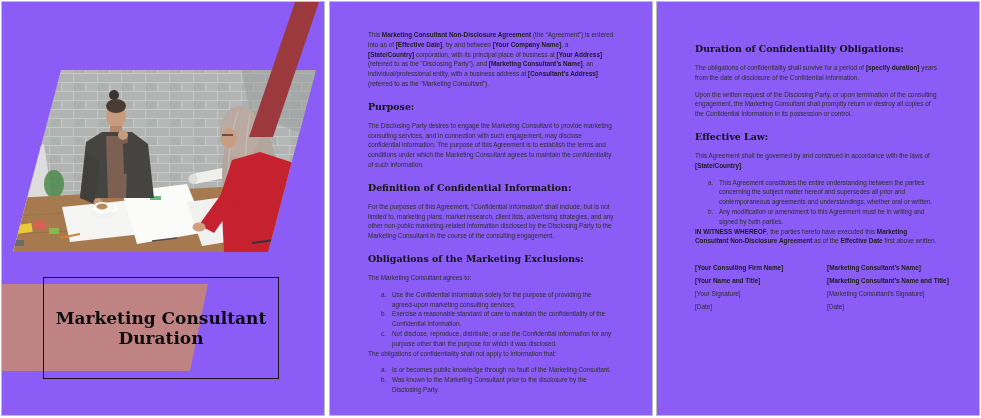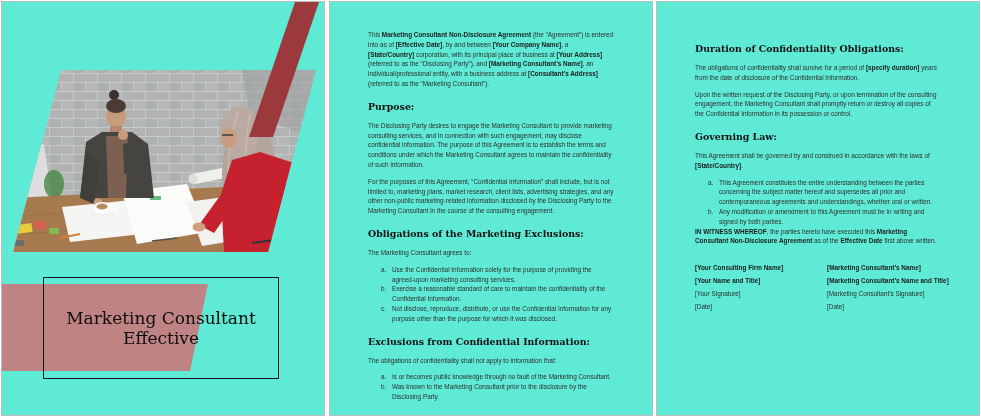--- a/index.html
+++ b/index.html
@@ -1,28 +1,28 @@
 <!DOCTYPE html>
 <html><head>
 <meta charset="utf-8">
 <style>
   html,body{margin:0;padding:0;background:#ffffff;}
   .canvas{position:relative;width:981px;height:418px;background:#ffffff;overflow:hidden;
           font-family:"Liberation Sans",sans-serif;color:#2e2e2e;}
-  .page{position:absolute;top:1px;width:324px;height:415px;background:#5eead4;
+  .page{position:absolute;top:1px;width:324px;height:415px;background:#8b5cf6;
         border:1px solid #bdbdbd;box-sizing:border-box;}
   #page1{left:1px;} #page2{left:329px;text-decoration:underline;} #page3{left:656px;}
 
   
   .cover-svg{position:absolute;left:0;top:0;}
   .title-box{position:absolute;left:41px;top:275px;width:236px;height:102px;
              border:1.3px solid #141414;box-sizing:border-box;
              display:flex;flex-direction:column;align-items:center;justify-content:center;
              text-align:center;z-index:2;}
-  .title-line{font-family:"DejaVu Serif","Liberation Serif",serif;font-weight:400;
+  .title-line{font-family:"DejaVu Serif","Liberation Serif",serif;font-weight:700;
               font-size:17px;line-height:20px;color:#0d0d0d;white-space:nowrap;}
 
   
   .doc-content{position:absolute;left:38px;right:38px;top:28px;
                font-size:6.4px;line-height:9.8px;color:#2e2e2e;}
   .doc-content p{margin:0 0 7px 0;}
   .b{font-weight:700;color:#1c1c1c;}
   h2.doc-h{font-family:"DejaVu Serif","Liberation Serif",serif;font-weight:700;
            font-size:9.4px;line-height:12px;color:#111;margin:12px 0 8px 0;letter-spacing:0;}
   .lead{margin:0 0 1px 0;}
@@ -103,70 +103,70 @@
         <line x1="250" y1="241" x2="280" y2="237" stroke="#333" stroke-width="2"></line>
       </g>
 
       <polygon points="293,0 317,0 271,135 247,135" fill="#9c393c"></polygon>
 
       <polygon points="0,282 206,282 188,369 0,369" fill="#c08384"></polygon>
     </svg>
 
     <div class="title-box">
       <span class="title-line">Marketing Consultant</span>
-      <span class="title-line">Effective</span>
+      <span class="title-line">Duration</span>
     </div>
   </div>
 
   <div class="page" id="page2">
     <div class="doc-content">
       <p><span>This </span><span class="b">Marketing Consultant Non-Disclosure Agreement</span><span> (the “Agreement”) is entered into as of </span><span class="b">[Effective Date]</span><span>, by and between </span><span class="b">[Your Company Name]</span><span>, a </span><span class="b">[State/Country]</span><span> corporation, with its principal place of business at </span><span class="b">[Your Address]</span><span> (referred to as the “Disclosing Party”), and </span><span class="b">[Marketing Consultant’s Name]</span><span>, an individual/professional entity, with a business address at </span><span class="b">[Consultant’s Address]</span><span> (referred to as the “Marketing Consultant”).</span></p>
 
       <h2 class="doc-h">Purpose:</h2>
       <p>The Disclosing Party desires to engage the Marketing Consultant to provide marketing consulting services, and in connection with such engagement, may disclose confidential information. The purpose of this Agreement is to establish the terms and conditions under which the Marketing Consultant agrees to maintain the confidentiality of such information.</p>
 
+      <h2 class="doc-h">Definition of Confidential Information:</h2>
       <p>For the purposes of this Agreement, “Confidential Information” shall include, but is not limited to, marketing plans, market research, client lists, advertising strategies, and any other non-public marketing-related information disclosed by the Disclosing Party to the Marketing Consultant in the course of the consulting engagement.</p>
 
       <h2 class="doc-h">Obligations of the Marketing Exclusions:</h2>
       <p class="lead">The Marketing Consultant agrees to:</p>
       <div class="li">
         <span class="m">a.</span>
         <span class="t">Use the Confidential Information solely for the purpose of providing the agreed-upon marketing consulting services.</span>
       </div>
       <div class="li">
         <span class="m">b.</span>
         <span class="t">Exercise a reasonable standard of care to maintain the confidentiality of the Confidential Information.</span>
       </div>
       <div class="li">
         <span class="m">c.</span>
         <span class="t">Not disclose, reproduce, distribute, or use the Confidential Information for any purpose other than the purpose for which it was disclosed.</span>
       </div>
 
-      <h2 class="doc-h">Exclusions from Confidential Information:</h2>
       <p class="lead">The obligations of confidentiality shall not apply to information that:</p>
       <div class="li">
         <span class="m">a.</span>
         <span class="t">Is or becomes public knowledge through no fault of the Marketing Consultant.</span>
       </div>
       <div class="li">
         <span class="m">b.</span>
         <span class="t">Was known to the Marketing Consultant prior to the disclosure by the Disclosing Party.</span>
       </div>
 
     </div>
   </div>
 
   <div class="page" id="page3">
     <div class="doc-content">
       <h2 class="doc-h" style="margin-top:13px;">Duration of Confidentiality Obligations:</h2>
       <p><span>The obligations of confidentiality shall survive for a period of </span><span class="b">[specify duration]</span><span> years from the date of disclosure of the Confidential Information.</span></p>
 
       <p>Upon the written request of the Disclosing Party, or upon termination of the consulting engagement, the Marketing Consultant shall promptly return or destroy all copies of the Confidential Information in its possession or control.</p>
 
-      <h2 class="doc-h">Governing Law:</h2>
+      <h2 class="doc-h">Effective Law:</h2>
       <p><span>This Agreement shall be governed by and construed in accordance with the laws of </span><span class="b">[State/Country]</span><span>.</span></p>
 
       <div class="li">
         <span class="m">a.</span>
         <span class="t">This Agreement constitutes the entire understanding between the parties concerning the subject matter hereof and supersedes all prior and contemporaneous agreements and understandings, whether oral or written.</span>
       </div>
       <div class="li">
         <span class="m">b.</span>
         <span class="t">Any modification or amendment to this Agreement must be in writing and signed by both parties.</span>
       </div>

